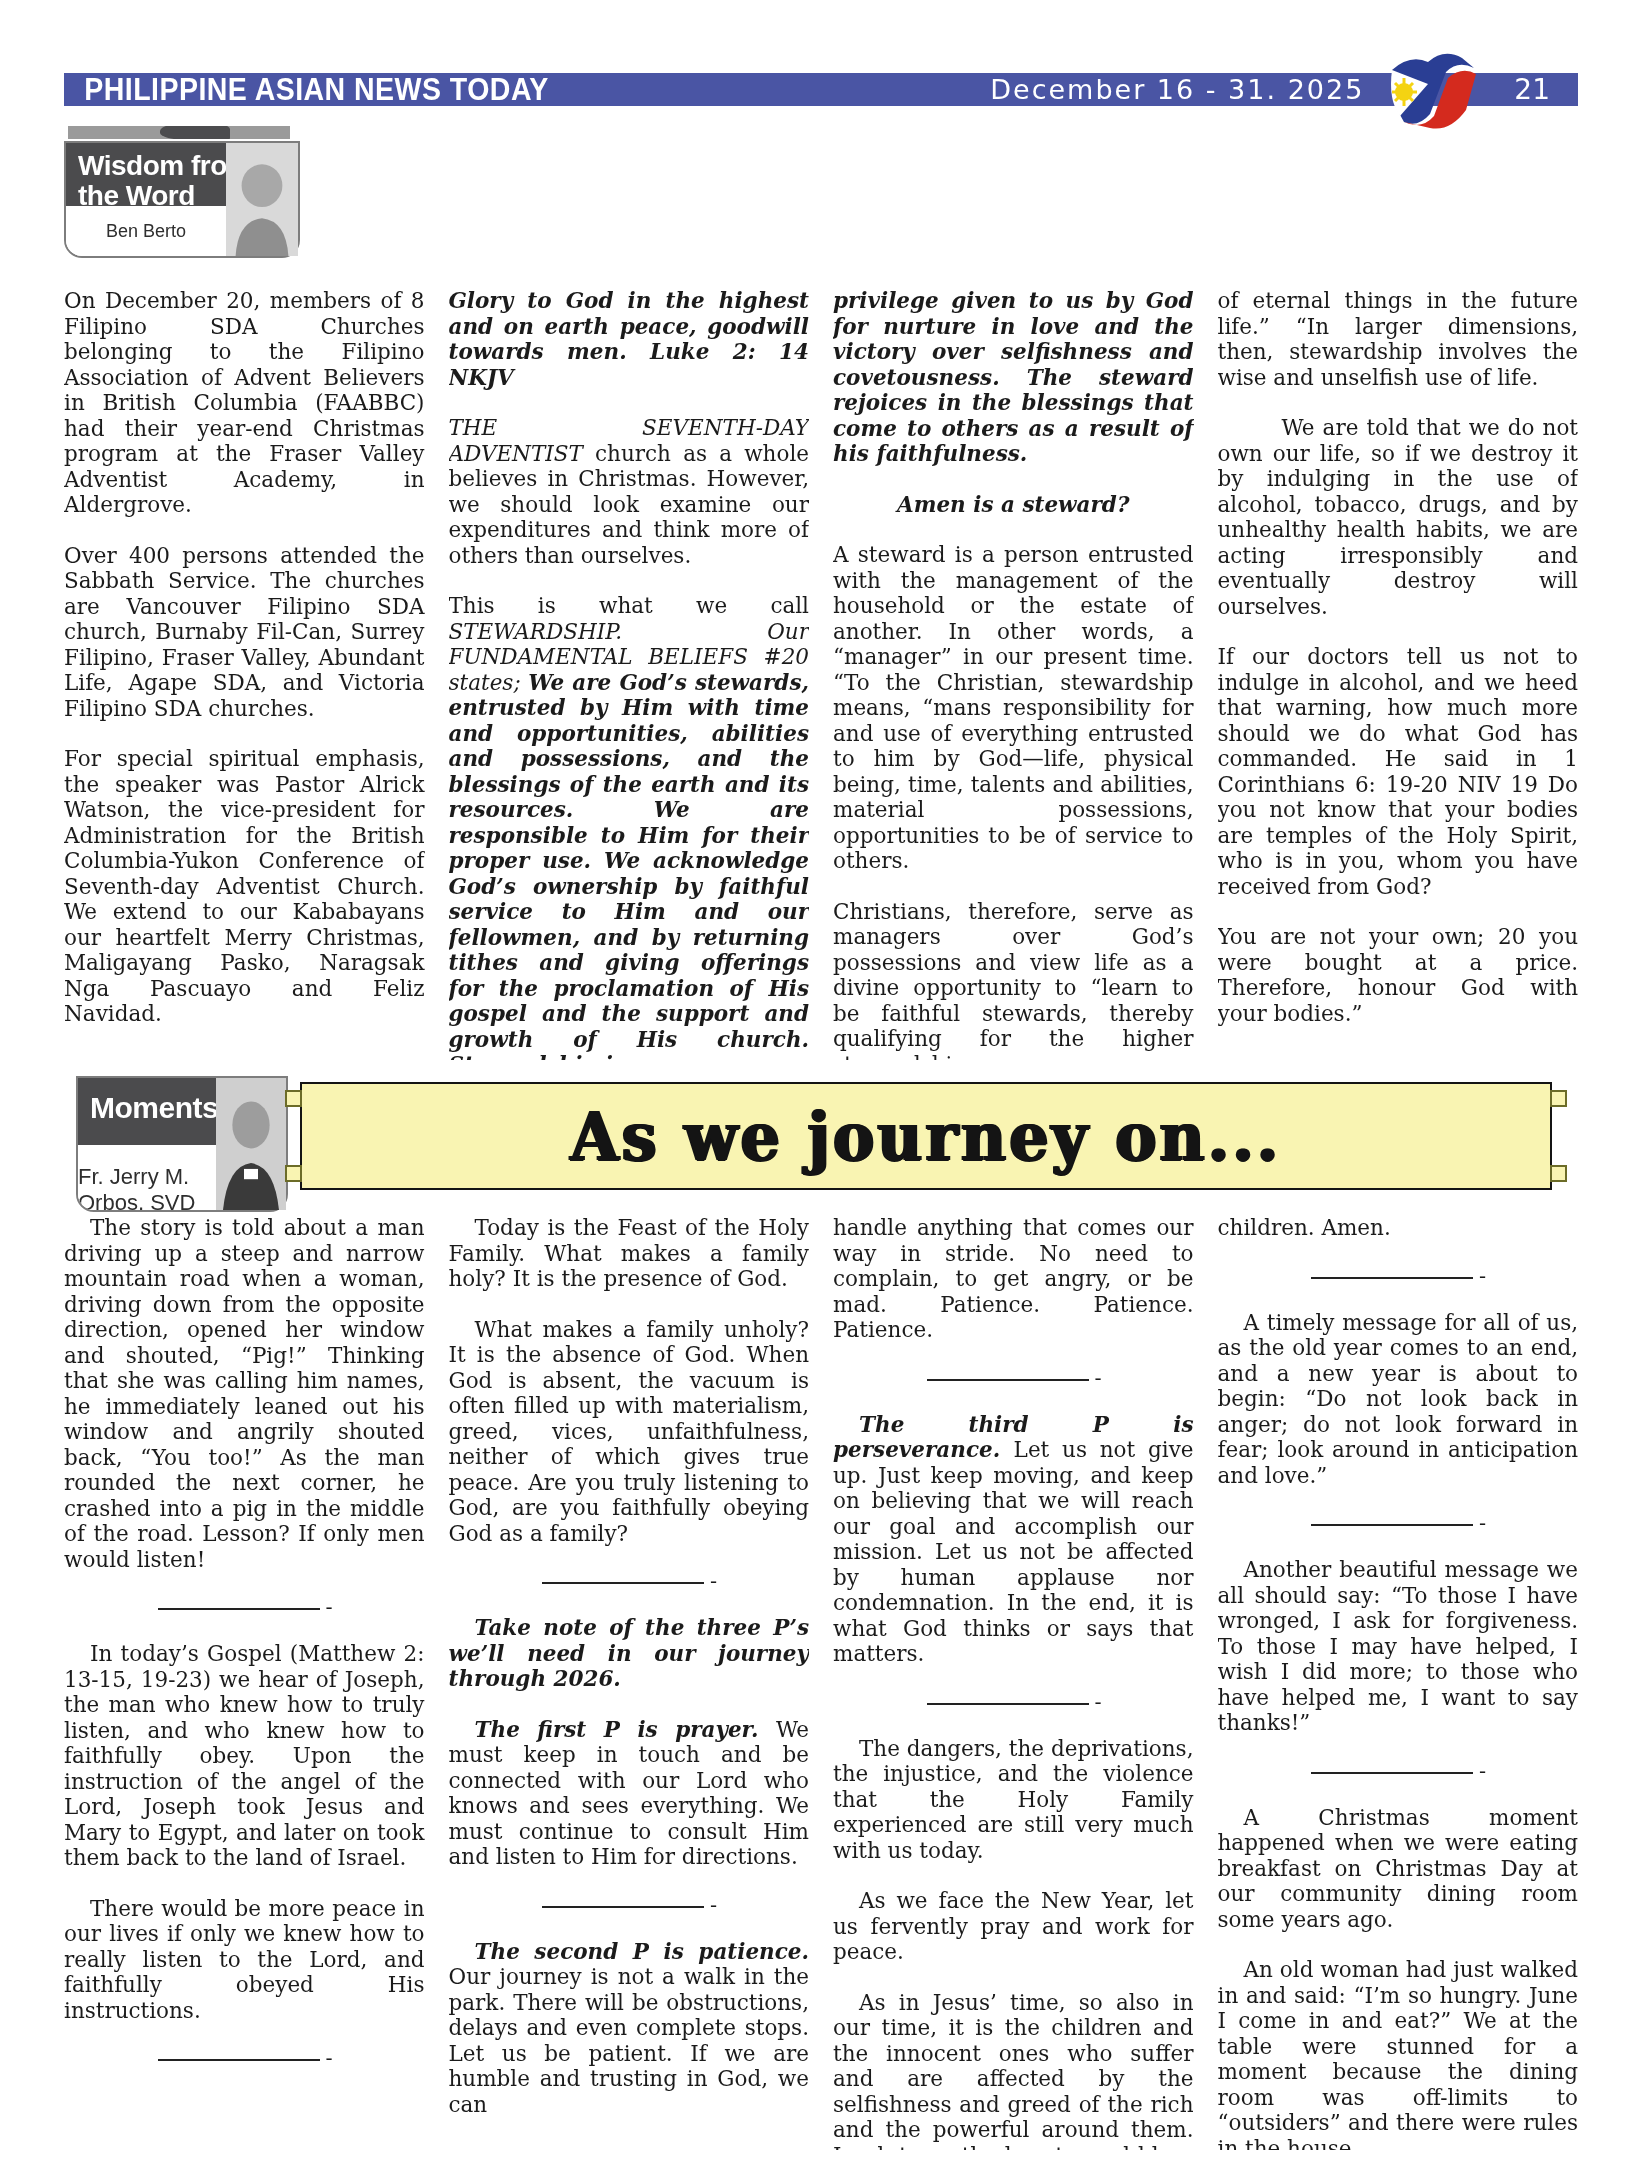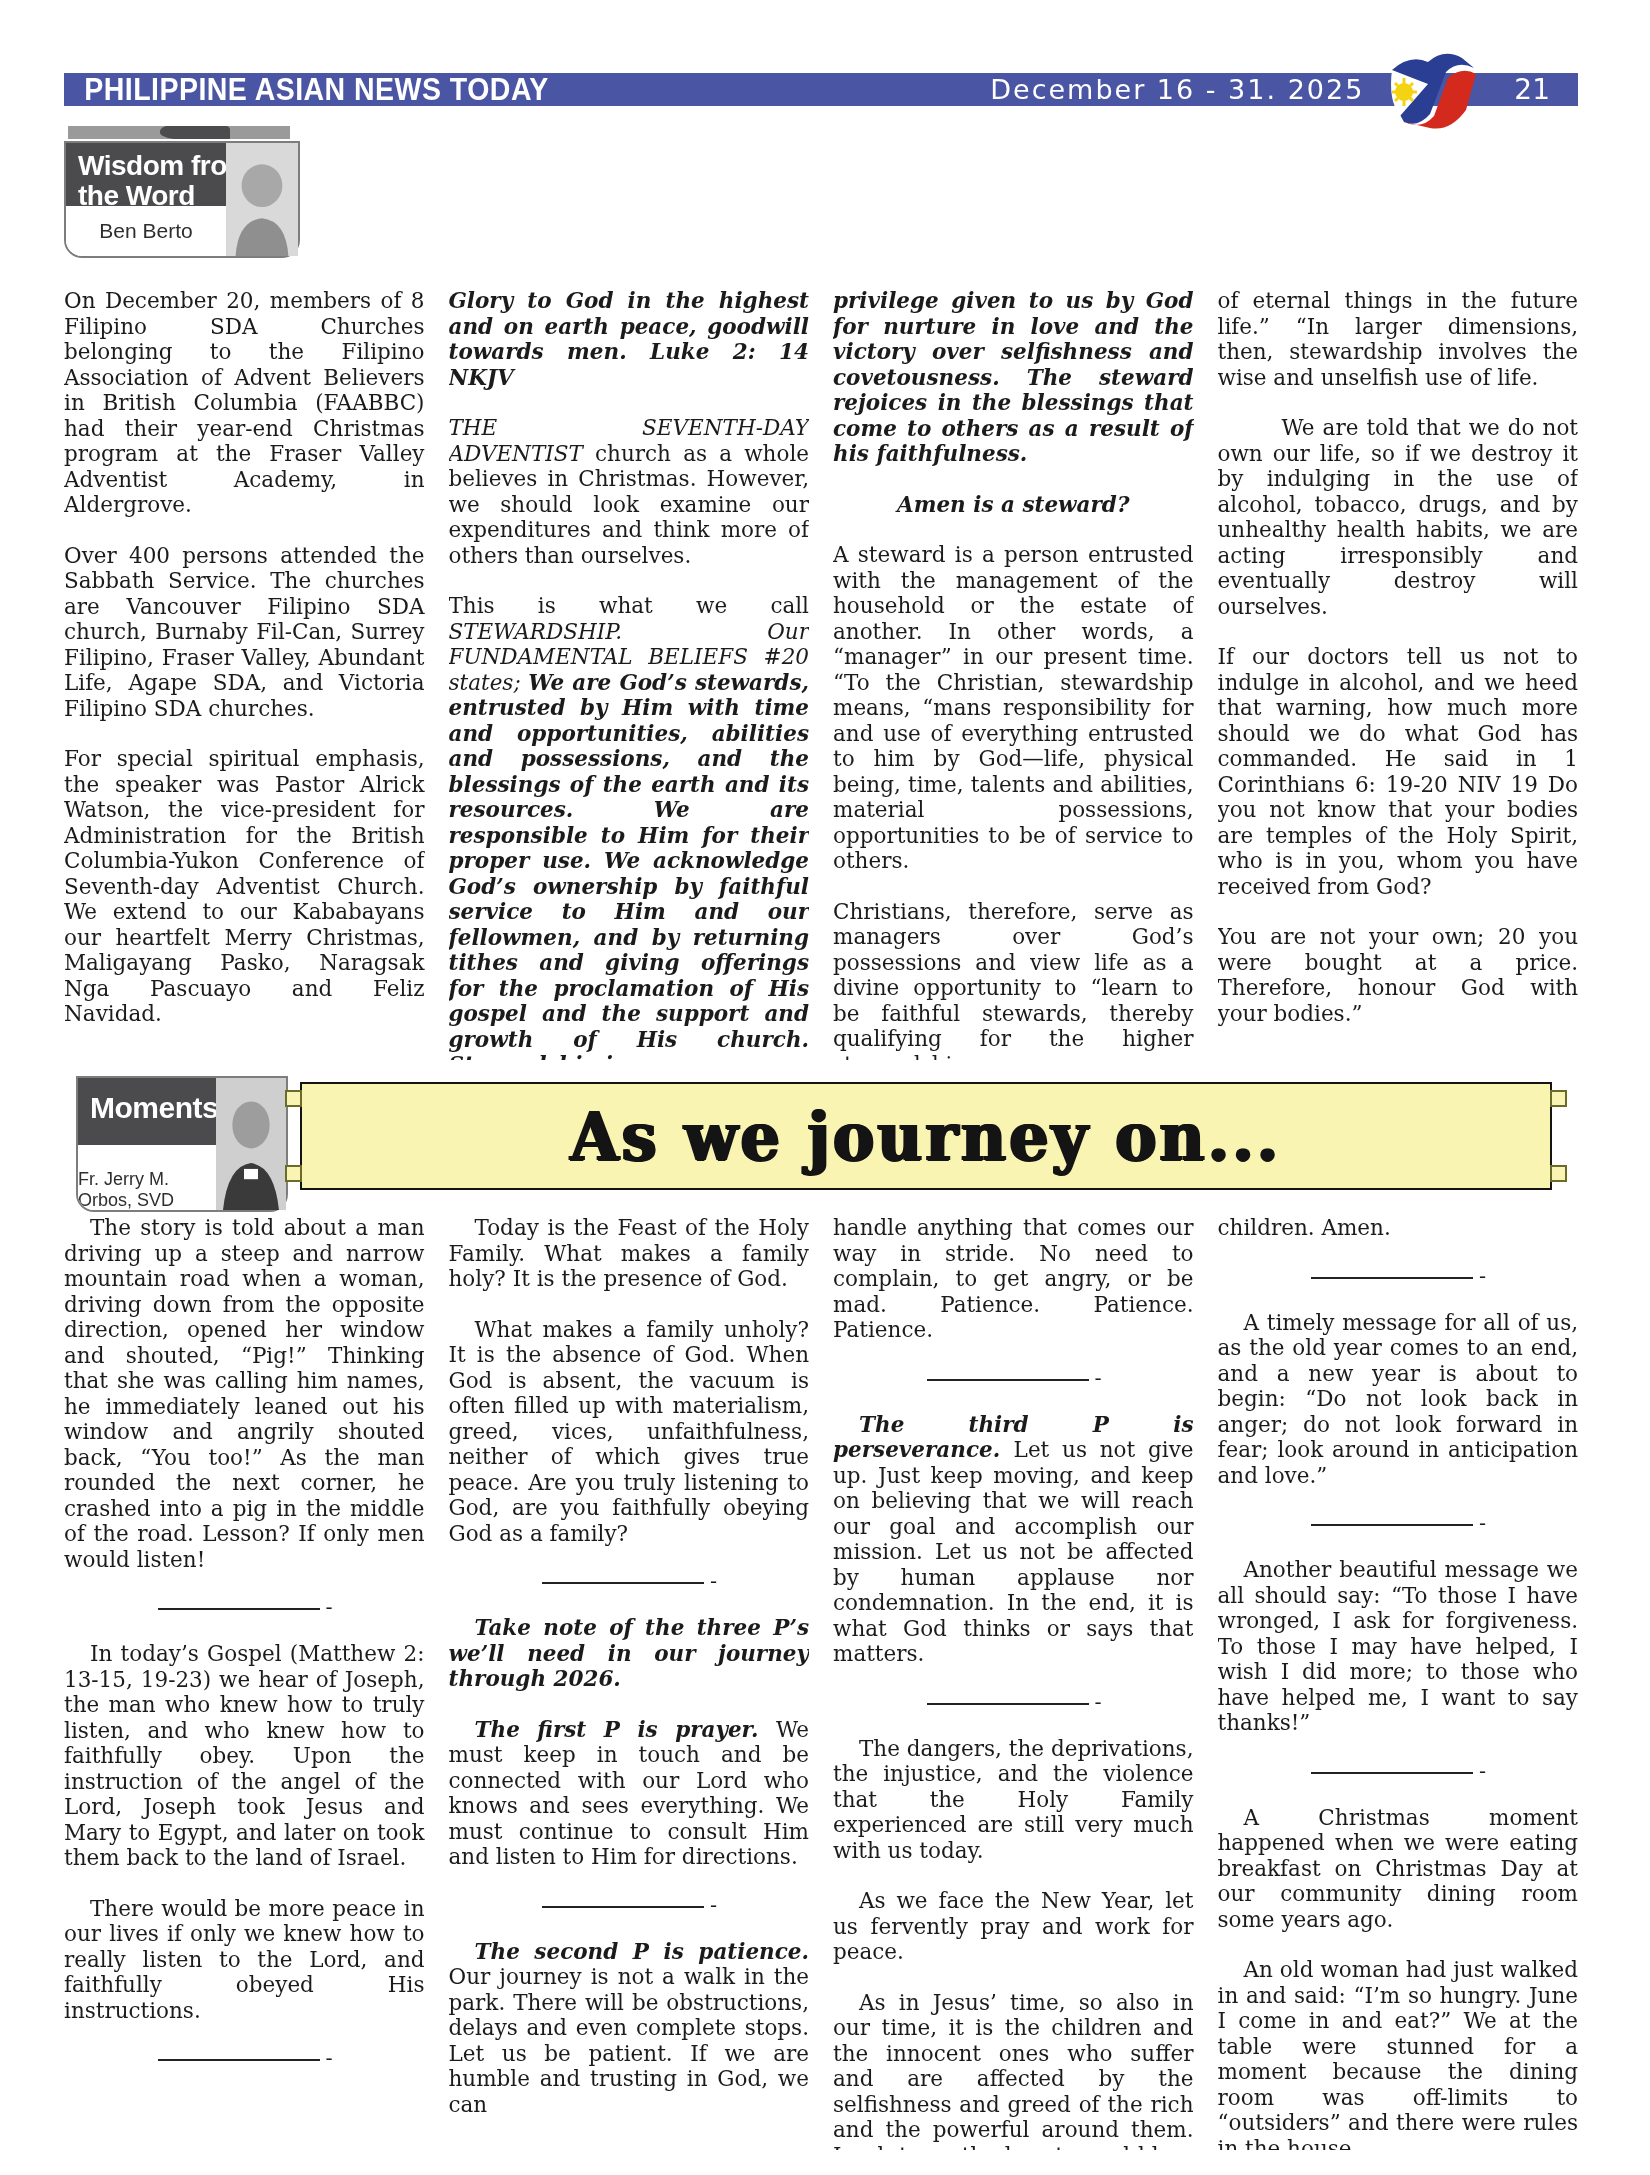--- a/index.html
+++ b/index.html
@@ -146,21 +146,21 @@
     <div class="strip">
         <div class="blob"></div>
       </div>
     <div class="frame" style="top:15px;">
       <div class="dark" style="height:76px;">
         <div class="title" style="font-size:28px;">
           <div>Wisdom from</div>
           <div>the Word</div>
         </div>
       </div>
-      <div class="caption" style="height:50px;width:160px;justify-content:center;font-size:21px;">Ben Berto</div>
+      <div class="caption" style="height:50px;width:160px;justify-content:center;font-size:18px;">Ben Berto</div>
     </div>
     <div class="photo" style="right:2px;top:17px;width:72px;">
       <svg viewBox="0 0 60 90" preserveAspectRatio="none">
         <rect width="60" height="90" fill="#d9d9d9"></rect>
         <circle cx="30" cy="34" r="17" fill="#a8a8a8"></circle>
         <path d="M8 90 Q10 62 30 60 Q50 62 52 90 Z" fill="#8f8f8f"></path>
       </svg>
     </div>
   </div>
 
@@ -191,21 +191,21 @@
       </div>
     </div>
 
   <div class="byline" style="left:76px;top:1076px;width:212px;height:136px;">
     <div class="frame" style="top:0;">
       <div class="dark" style="height:67px;">
         <div class="title" style="font-size:30px;padding-top:14px;">
           <div>Moments</div>
         </div>
       </div>
-      <div class="caption" style="height:41px;width:134px;justify-content:center;font-size:18px;">Fr. Jerry M. Orbos, SVD</div>
+      <div class="caption" style="height:41px;width:134px;justify-content:center;font-size:22px;">Fr. Jerry M. Orbos, SVD</div>
     </div>
     <div class="photo" style="right:2px;top:2px;width:70px;">
       <svg viewBox="0 0 60 90" preserveAspectRatio="none">
         <rect width="60" height="90" fill="#cfcfcf"></rect>
         <circle cx="30" cy="32" r="16" fill="#9d9d9d"></circle>
         <path d="M6 90 Q10 60 30 58 Q50 60 54 90 Z" fill="#3a3a3a"></path>
         <rect x="24" y="62" width="12" height="7" fill="#ffffff"></rect>
       </svg>
     </div>
   </div>

